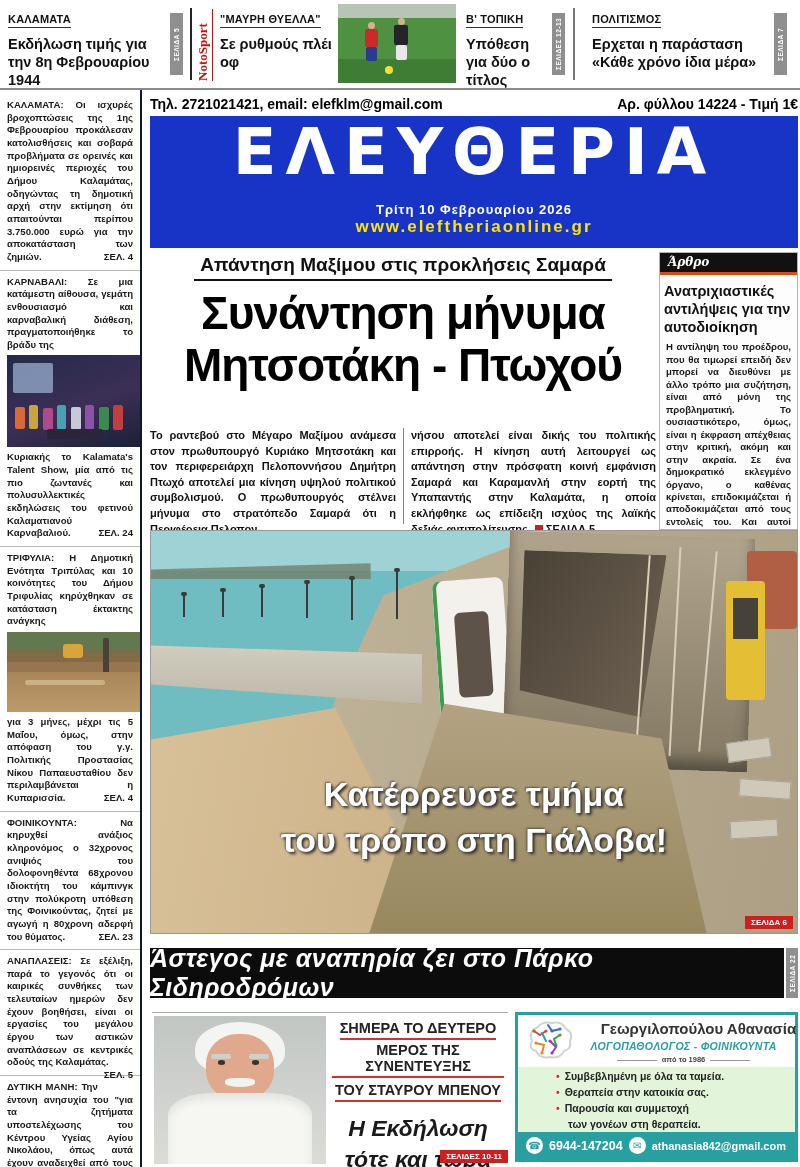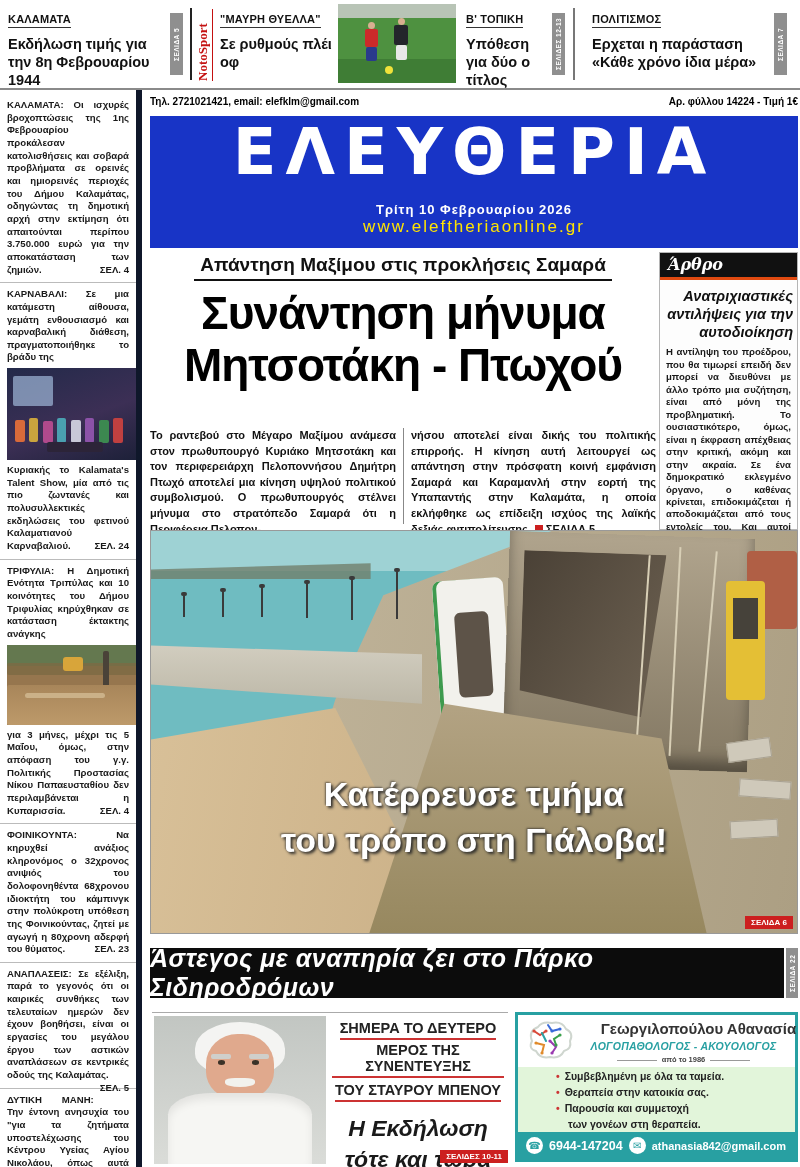--- a/index.html
+++ b/index.html
@@ -13,52 +13,52 @@
   .vlabel{position:absolute;background:#8f8f8f;color:#fff;font-size:6.5px;font-weight:bold;
           writing-mode:vertical-rl;transform:rotate(180deg);text-align:center;letter-spacing:.5px;
           display:flex;align-items:center;justify-content:center;}
   .ts-div{position:absolute;background:#222;}
   .notosport{position:absolute;color:#c41111;font-family:"Liberation Serif",serif;font-weight:bold;font-size:13px;
              writing-mode:vertical-rl;transform:rotate(180deg);border-left:1px solid #c41111;padding-left:1px;}
   .soccer{position:absolute;left:338px;top:4px;width:118px;height:79px;overflow:hidden;
           background:linear-gradient(#b8c4b6 0 18%,#4e9140 18% 70%,#3f7d35 70%);}
   .pl{position:absolute;border-radius:2px;}
   
-  .sidebar{position:absolute;left:0;top:90px;width:142px;height:1077px;border-right:6px solid #0f172a;
+  .sidebar{position:absolute;left:0;top:90px;width:142px;height:1077px;border-right:2px solid #0f172a;
            padding:4px 0 0 0;box-sizing:border-box;overflow:hidden;}
   .sb-item{padding:5px 7px 6px 7px;border-top:1px solid #bbb;font-size:9.6px;line-height:1.32;text-align:justify;font-weight:bold;color:#1a1a1a;}
   .sb-item:first-child{border-top:none;}
   .sb-tag{font-weight:bold;}
   .sb-page{float:right;font-weight:bold;padding-left:6px;}
   .sb-photo{width:134px;height:92px;margin:4px auto;position:relative;overflow:hidden;}
   .ph-carnival{background:linear-gradient(160deg,#232a4a,#3c2f55 55%,#1c2038);}
   .ph-flood{background:linear-gradient(#64784f 0 26%,#96764e 26% 60%,#ab8a5e 60%);}
   .blob{position:absolute;border-radius:2px;}
   
   .main{position:absolute;left:150px;top:94px;width:648px;height:1073px;}
-  .contact{position:absolute;left:0;top:2px;width:100%;font-size:10px;font-weight:bold;color:#000;}
+  .contact{position:absolute;left:0;top:2px;width:100%;font-size:14px;font-weight:bold;color:#000;}
   .contact .right{float:right;}
   .bluebanner{position:absolute;left:0;top:22px;width:648px;height:132px;background:#1834c6;text-align:center;overflow:hidden;}
   .logo{margin-top:4px;font-family:"DejaVu Sans",sans-serif;font-weight:900;font-size:64px;color:#fff;letter-spacing:9px;line-height:1.0;}
   .mdate{color:#fff;font-size:13px;font-weight:bold;letter-spacing:1px;margin-top:18px;}
-  .msite{color:#ffe400;font-size:17px;font-weight:normal;letter-spacing:2px;}
+  .msite{color:#ffe400;font-size:17px;font-weight:bold;letter-spacing:2px;}
   
   .leadblock{position:absolute;left:0;top:160px;width:506px;text-align:center;}
   .kicker{display:inline-block;font-size:19px;font-weight:bold;border-bottom:2px solid #111;padding:0 6px 3px 6px;}
   .headline{font-size:46px;font-weight:bold;line-height:1.14;letter-spacing:-1px;margin-top:6px;color:#000;}
   .leadtext{position:absolute;left:0;top:334px;width:506px;height:96px;display:flex;}
   .leadcol{width:50%;font-size:11px;font-weight:bold;line-height:1.42;text-align:justify;box-sizing:border-box;}
   .leadcol.c1{padding-right:7px;}
   .leadcol.c2{border-left:1px solid #888;padding-left:7px;}
   .redsq{display:inline-block;width:8px;height:8px;background:#cc1f1f;margin:0 3px 0 4px;}
   
   .arthro{position:absolute;left:509px;top:158px;width:139px;height:278px;border:1px solid #b5b5b5;box-sizing:border-box;background:#fdfdfd;}
   .arthro-head{background:#111;color:#fff;font-family:"DejaVu Serif",serif;font-style:italic;font-weight:bold;
-               font-size:16px;padding:2px 8px 3px 8px;border-bottom:3px solid #e04a10;}
-  .arthro-title{font-size:14.5px;font-weight:bold;text-align:right;line-height:1.25;margin:7px 4px 5px 4px;font-style:italic;}
+               font-size:12px;padding:2px 8px 3px 8px;border-bottom:3px solid #e04a10;}
+  .arthro-title{font-size:14.5px;font-weight:bold;text-align:left;line-height:1.25;margin:7px 4px 5px 4px;}
   .arthro-body{font-size:9.6px;font-weight:bold;line-height:1.3;text-align:justify;margin:0 6px;color:#1a1a1a;}
   .arthro-page{border-top:1px solid #888;margin:6px 6px 0 6px;text-align:right;font-style:italic;font-weight:bold;font-size:9.5px;padding-top:2px;}
   
   .photo{position:absolute;left:0;top:436px;width:648px;height:404px;border:1px solid #999;box-sizing:border-box;
          overflow:hidden;background:linear-gradient(100deg,#c4b89e,#ac9f83);}
   .sea{position:absolute;left:0;top:0;width:62%;height:100%;
        background:linear-gradient(#9ed2d4 0 10%,#6fbcc1 10% 55%,#d8c7a2 90%);
        clip-path:polygon(0 0,100% 0,58% 16%,46% 42%,28% 100%,0 100%);}
   .shore{position:absolute;left:0;top:8%;width:34%;height:4%;background:#70806b;clip-path:polygon(0 40%,100% 0,100% 100%,0 100%);opacity:.8;}
   .pier{position:absolute;left:0;top:21%;width:42%;height:22%;background:linear-gradient(#dcd8cb,#bdb8a8);
@@ -337,21 +337,21 @@
             <g fill="#e08a2a">
                 <circle cx="14" cy="26" r="1.6"></circle>
                 <circle cx="20" cy="36" r="1.6"></circle>
               </g>
             <g fill="#9a3ab0">
                 <circle cx="28" cy="24" r="1.6"></circle>
                 <circle cx="30" cy="36" r="1.6"></circle>
               </g>
           </svg>
           <div class="ad-name">Γεωργιλοπούλου Αθανασία</div>
-          <div class="ad-prof">ΛΟΓΟΠΑΘΟΛΟΓΟΣ - ΑΚΟΥΟΛΟΓΟΣ</div>
+          <div class="ad-prof">ΛΟΓΟΠΑΘΟΛΟΓΟΣ - ΦΟΙΝΙΚΟΥΝΤΑ</div>
           <div class="ad-since">από το 1986</div>
         </div>
         <div class="ad-mid">
           <div class="ad-bullet">Συμβεβλημένη με όλα τα ταμεία.</div>
           <div class="ad-bullet">Θεραπεία στην κατοικία σας.</div>
           <div class="ad-bullet">Παρουσία και συμμετοχή</div>
           <div class="ad-bullet cont">των γονέων στη θεραπεία.</div>
         </div>
         <div class="ad-bot">
           <span class="cicon">☎</span>

